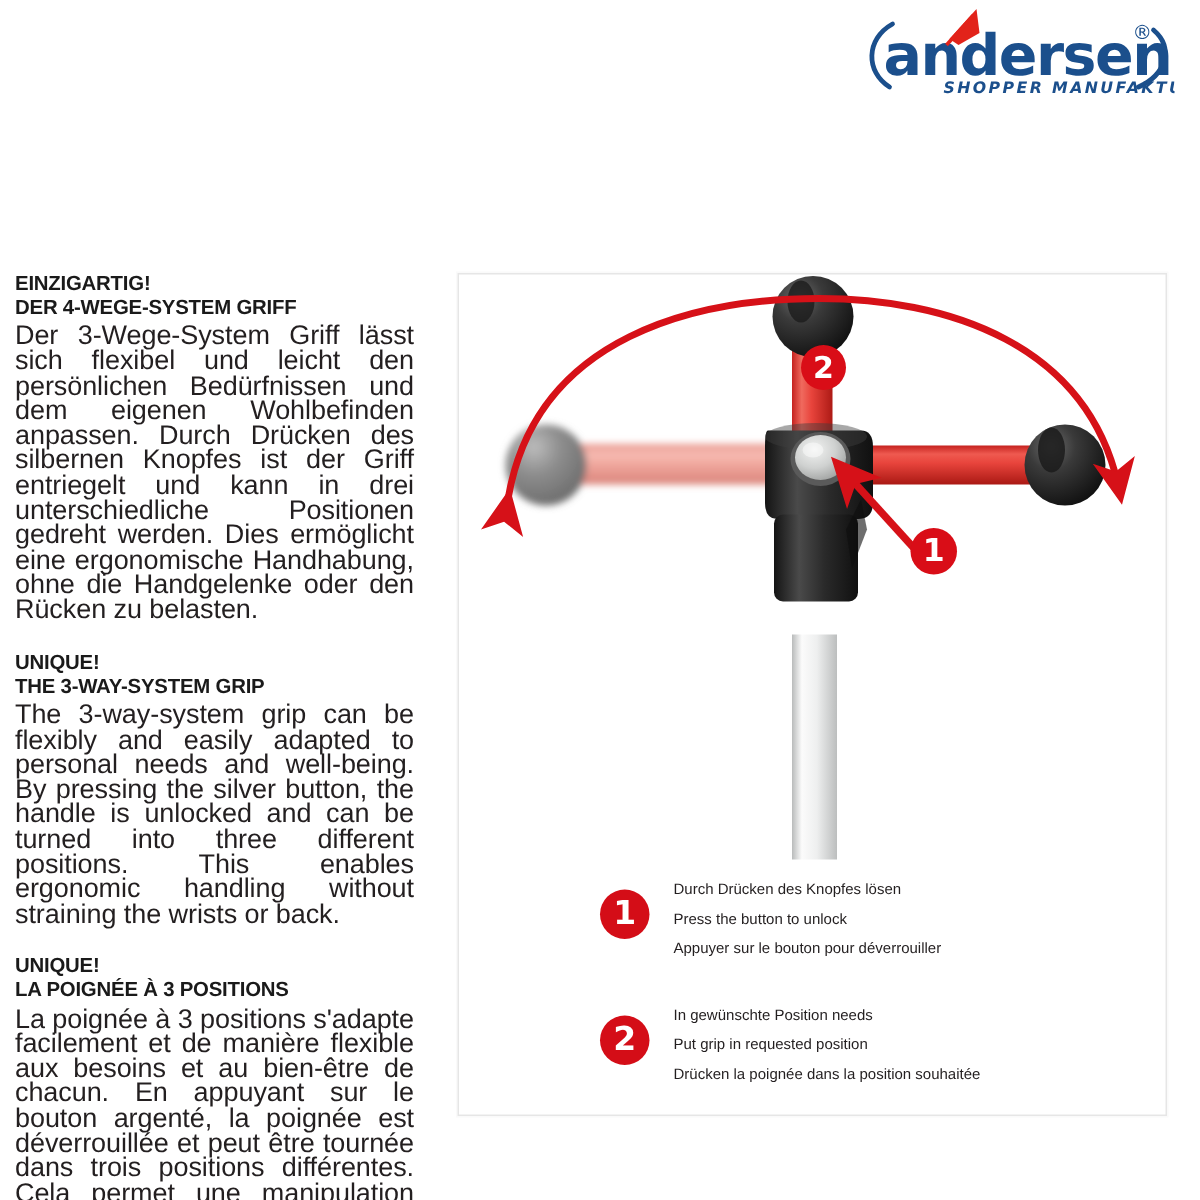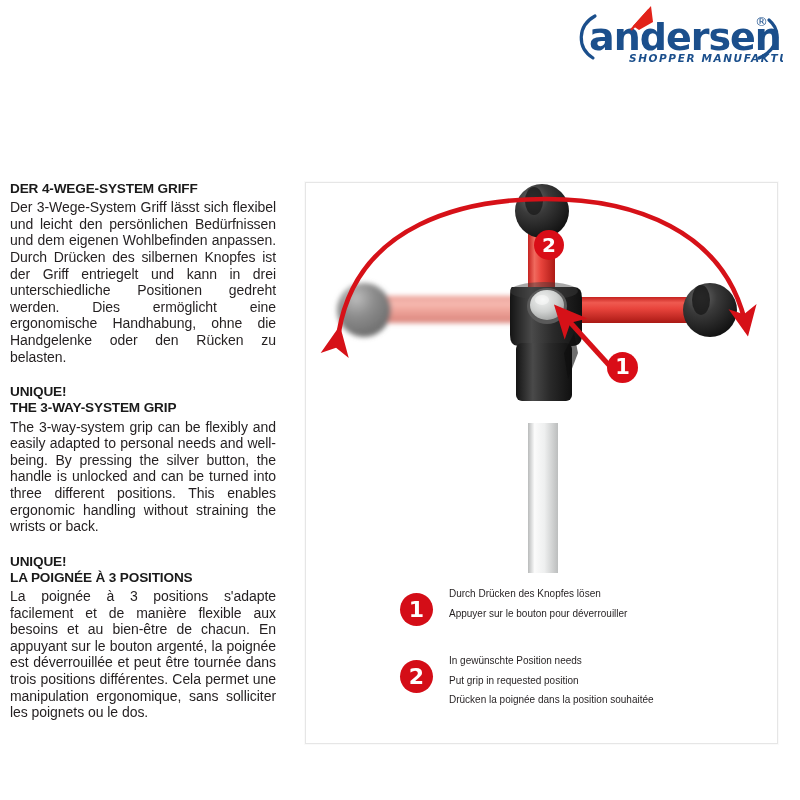--- a/index.html
+++ b/index.html
@@ -36,21 +36,21 @@
   .block { margin-bottom: 19px; }
   .block:last-child { margin-bottom: 0; }
   .blk-head {
     font-weight: bold;
     font-size: 13.6px;
     line-height: 16.2px;
     color: #1a1a1a;
     letter-spacing: -0.15px;
   }
   .blk-body {
-    font-size: 14px;
+    font-size: 18px;
     line-height: 16.6px;
     color: #231f20;
     text-align: justify;
     margin-top: 2px;
     letter-spacing: -0.05px;
     hyphens: manual;
   }
 
   
   #panel {
@@ -153,20 +153,21 @@
     </g>
 
     <text x="56" y="58" font-family="'DejaVu Sans', sans-serif" font-size="10.5" font-weight="bold" fill="#1b4f8c" letter-spacing="1.6" font-style="italic">SHOPPER MANUFAKTUR</text>
   </svg>
 </div>
 
 <div id="text-column">
 
   <div class="block">
     <div class="blk-head">
+      <div>EINZIGARTIG!</div>
       <div>DER 4-WEGE-SYSTEM GRIFF</div>
     </div>
     <div class="blk-body">Der 3-Wege-System Griff lässt sich flexibel und leicht den persönlichen Bedürfnissen und dem eigenen Wohlbefinden anpassen. Durch Drücken des silbernen Knopfes ist der Griff entriegelt und kann in drei unterschiedliche Positionen gedreht werden. Dies ermöglicht eine ergonomische Handhabung, ohne die Handgelenke oder den Rücken zu belasten.</div>
   </div>
 
   <div class="block">
     <div class="blk-head">
       <div>UNIQUE!</div>
       <div>THE 3-WAY-SYSTEM GRIP</div>
     </div>
@@ -297,20 +298,21 @@
     <div class="img-badge" id="img-badge-1">1</div>
     <div class="img-badge" id="img-badge-2">2</div>
   </div>
 
   <div id="legend">
 
     <div class="legend-row">
       <div class="badge">1</div>
       <div class="legend-lines">
         <div>Durch Drücken des Knopfes lösen</div>
+        <div>Press the button to unlock</div>
         <div>Appuyer sur le bouton pour déverrouiller</div>
       </div>
     </div>
 
     <div class="legend-row">
       <div class="badge">2</div>
       <div class="legend-lines">
         <div>In gewünschte Position needs</div>
         <div>Put grip in requested position</div>
         <div>Drücken la poignée dans la position souhaitée</div>

